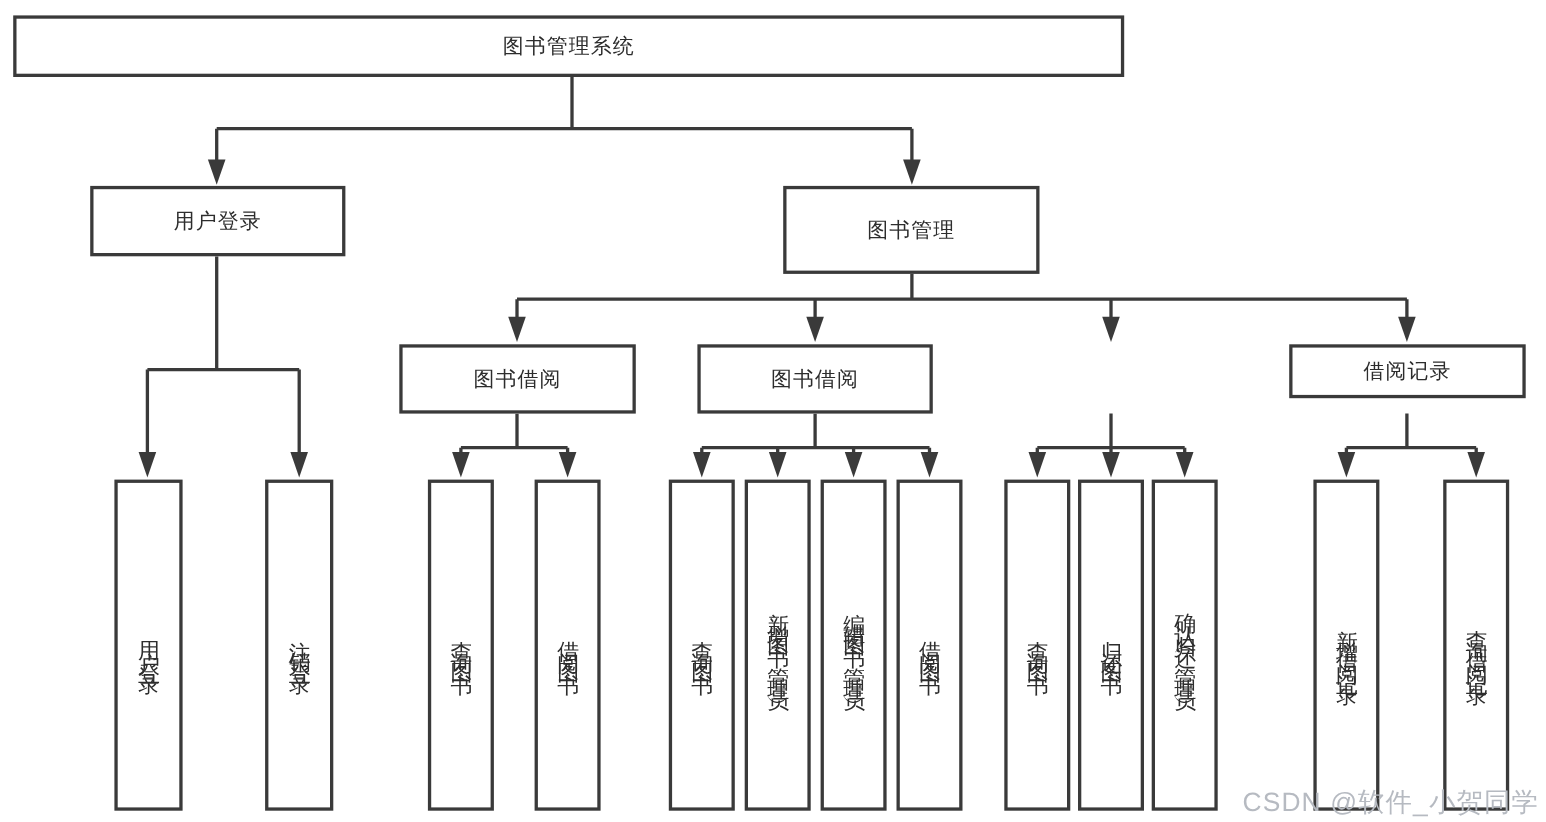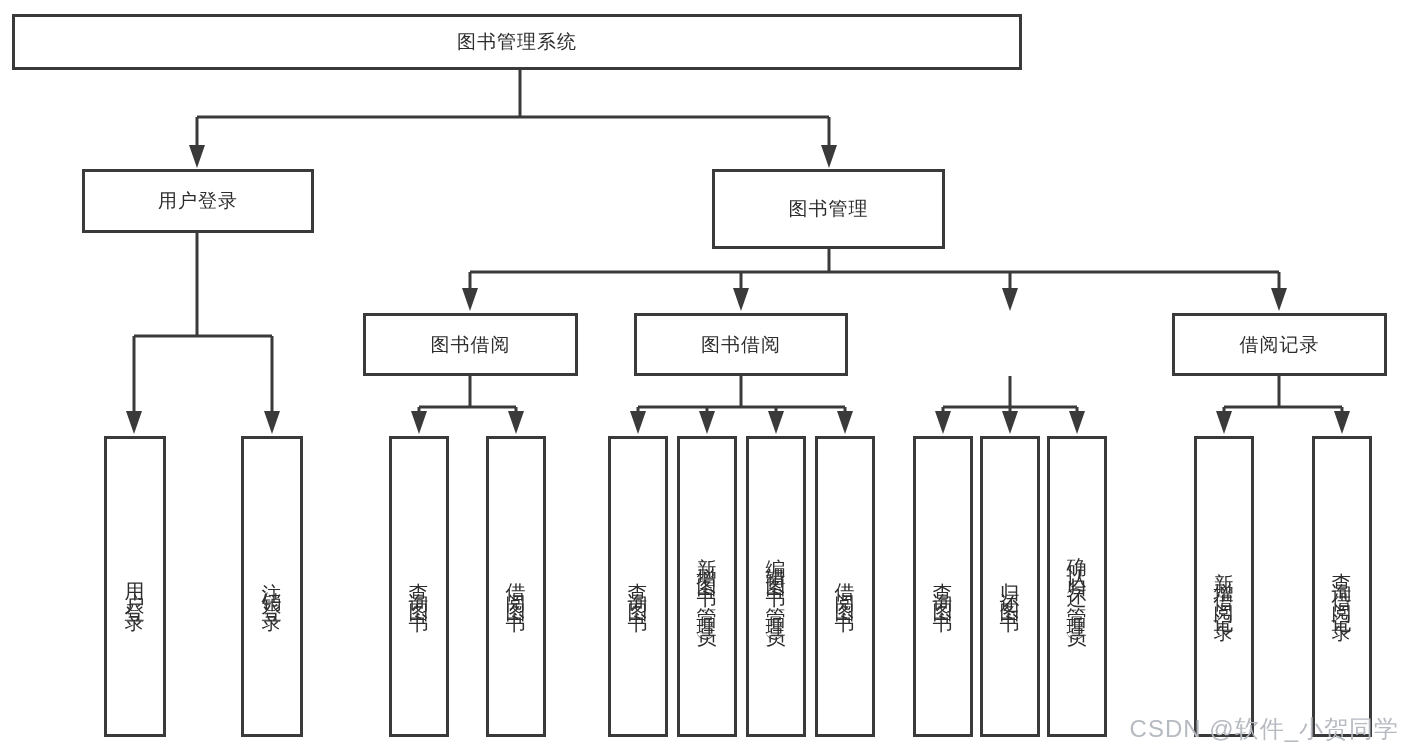--- a/index.html
+++ b/index.html
@@ -26,21 +26,21 @@
     justify-content: center;
     color: #2d2d2d;
   }
   .hbox { font-size: 19px; letter-spacing: 1px; }
   .root-box   { left: 12px;   top: 14px;  width: 1010px; height: 56px; }
   .l2a        { left: 82px;   top: 169px; width: 232px;  height: 64px; }
   .l2b        { left: 712px;  top: 169px; width: 233px;  height: 80px; }
   .l3a        { left: 363px;  top: 313px; width: 215px;  height: 63px; }
   .l3b        { left: 634px;  top: 313px; width: 214px;  height: 63px; }
   .l3c        { left: 902px;  top: 313px; width: 215px;  height: 63px; }
-  .l3d        { left: 1172px; top: 313px; width: 215px;  height: 63px; }
+  .l3d        { left: 1172px; top: 313px; width: 215px;  height: 49px; }
   .vbox {
     top: 436px;
     height: 301px;
     width: 60px;
     writing-mode: vertical-rl;
     font-size: 20px;
     letter-spacing: 10px;
     line-height: 1;
   }
   .leaf1  { left: 104px;  width: 62px; }

